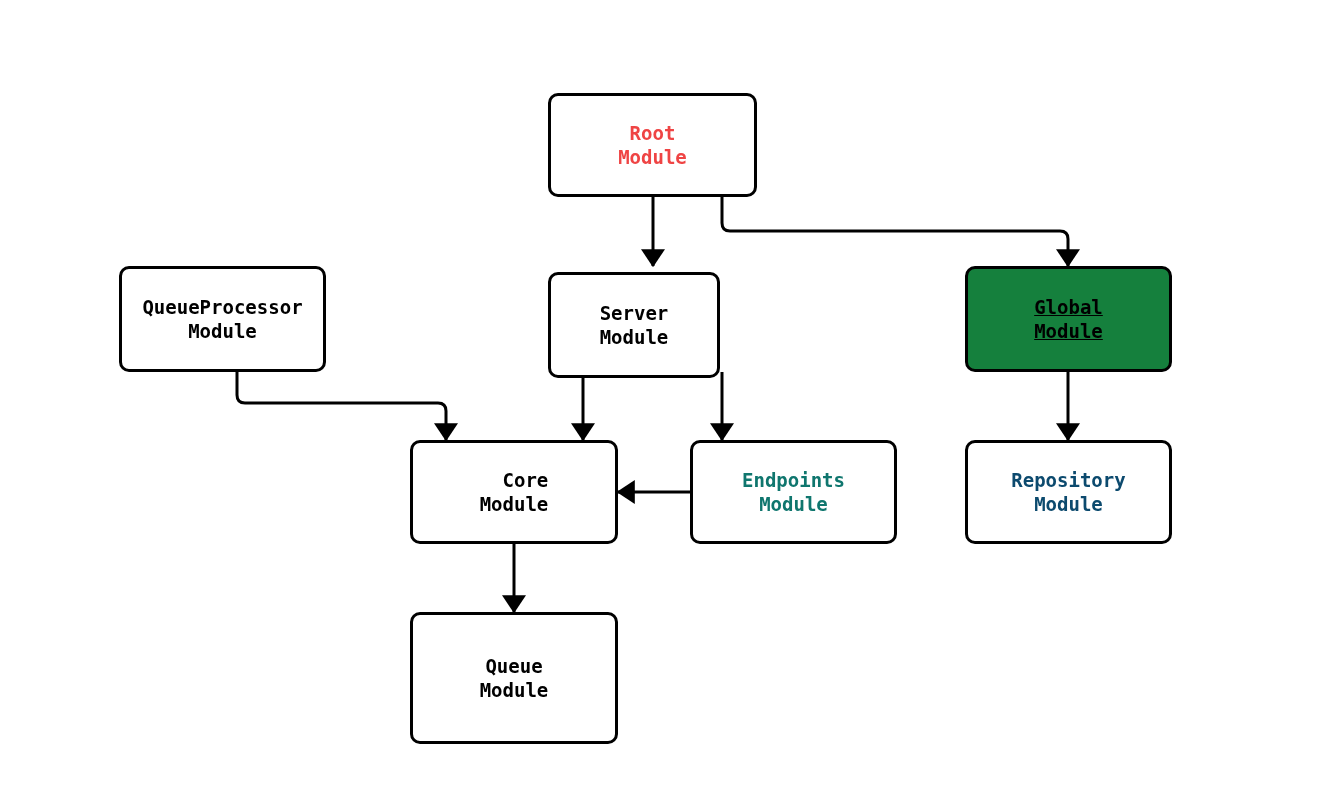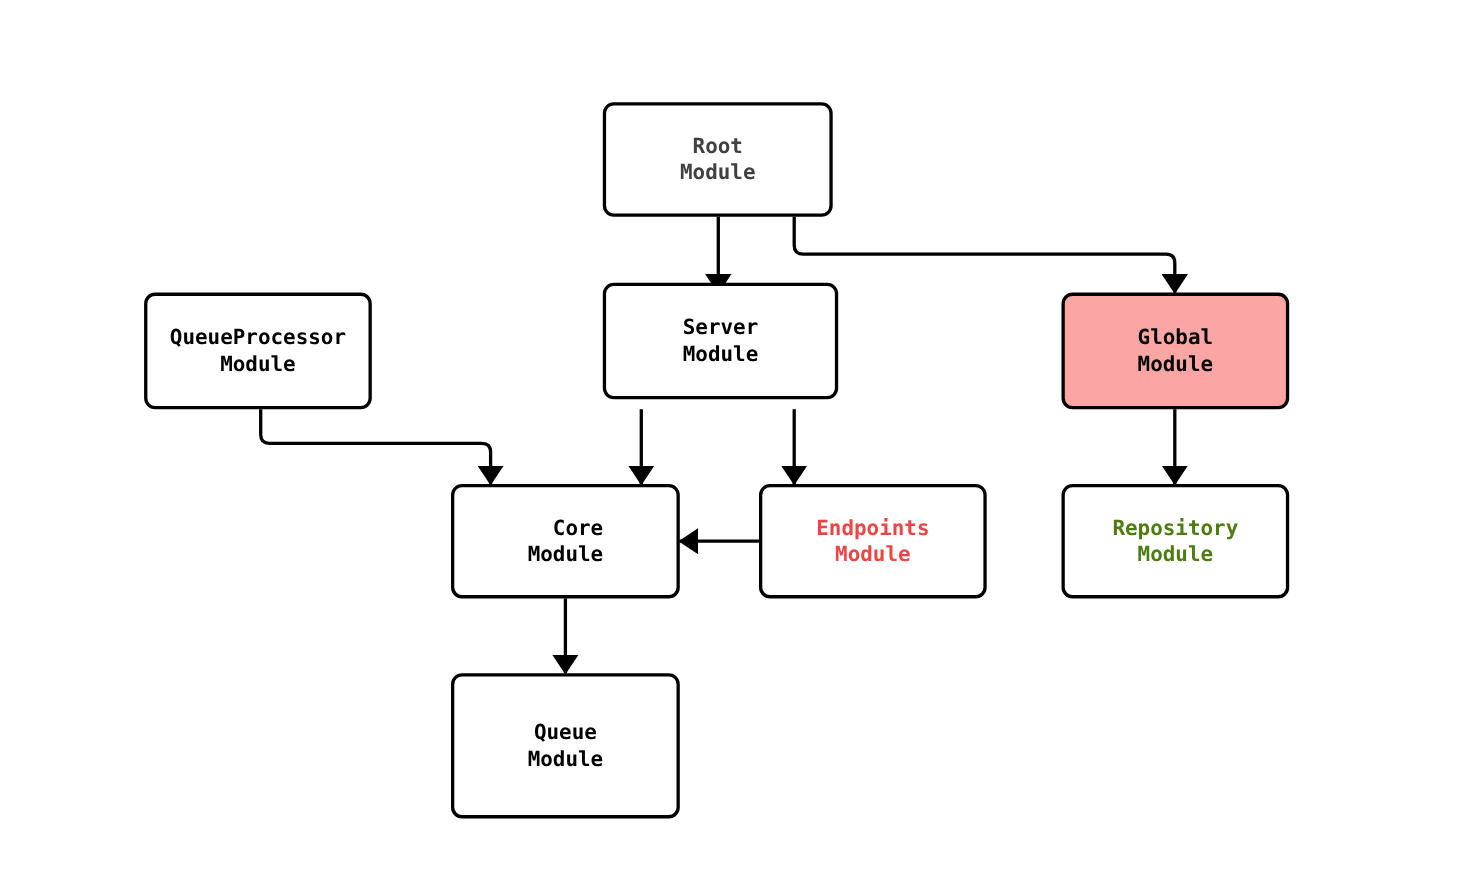--- a/index.html
+++ b/index.html
@@ -64,45 +64,45 @@
         <path d="M237,372 L237,395 Q237,403 245,403 L438,403 Q446,403 446,411 L446,440" fill="none" stroke="#000000" stroke-width="3" marker-end="url(#arrow)"></path>
         <path d="M583,372 L583,440" fill="none" stroke="#000000" stroke-width="3" marker-end="url(#arrow)"></path>
         <path d="M722,372 L722,440" fill="none" stroke="#000000" stroke-width="3" marker-end="url(#arrow)"></path>
         <path d="M1068,372 L1068,440" fill="none" stroke="#000000" stroke-width="3" marker-end="url(#arrow)"></path>
         <path d="M690,492 L618,492" fill="none" stroke="#000000" stroke-width="3" marker-end="url(#arrow)"></path>
         <path d="M514,544 L514,612" fill="none" stroke="#000000" stroke-width="3" marker-end="url(#arrow)"></path>
       </g>
   </svg>
 
   <div class="node" style="left: 548px; top: 93px; width: 209px; height: 104px; border-color: rgb(0, 0, 0); background: rgb(255, 255, 255);">
-    <span class="node-label" style="color: #404040;">Root
+    <span class="node-label" style="color: #ef4444;">Root
 Module</span>
   </div>
-  <div class="node" style="left: 131px; top: 266px; width: 207px; height: 106px; border-color: rgb(0, 0, 0); background: rgb(255, 255, 255);">
+  <div class="node" style="left: 119px; top: 266px; width: 207px; height: 106px; border-color: rgb(0, 0, 0); background: rgb(255, 255, 255);">
     <span class="node-label" style="color: rgb(0, 0, 0);">QueueProcessor
 Module</span>
   </div>
-  <div class="node" style="left: 548px; top: 257px; width: 214px; height: 106px; border-color: rgb(0, 0, 0); background: rgb(255, 255, 255);">
+  <div class="node" style="left: 548px; top: 272px; width: 172px; height: 106px; border-color: rgb(0, 0, 0); background: rgb(255, 255, 255);">
     <span class="node-label" style="color: rgb(0, 0, 0);">Server
 Module</span>
   </div>
-  <div class="node" style="left: 965px; top: 266px; width: 207px; height: 106px; border-color: rgb(0, 0, 0); background: #fca5a5;">
+  <div class="node" style="left: 965px; top: 266px; width: 207px; height: 106px; border-color: rgb(0, 0, 0); background: #15803d; text-decoration: underline;">
     <span class="node-label" style="color: rgb(0, 0, 0);">Global
 Module</span>
   </div>
   <div class="node" style="left: 410px; top: 440px; width: 208px; height: 104px; border-color: rgb(0, 0, 0); background: rgb(255, 255, 255);">
     <span class="node-label" style="color: rgb(0, 0, 0); text-align: right;">Core
 Module</span>
   </div>
   <div class="node" style="left: 690px; top: 440px; width: 207px; height: 104px; border-color: rgb(0, 0, 0); background: rgb(255, 255, 255);">
-    <span class="node-label" style="color: #ef4444;">Endpoints
+    <span class="node-label" style="color: #0f766e;">Endpoints
 Module</span>
   </div>
   <div class="node" style="left: 965px; top: 440px; width: 207px; height: 104px; border-color: rgb(0, 0, 0); background: rgb(255, 255, 255);">
-    <span class="node-label" style="color: #4d7c0f;">Repository
+    <span class="node-label" style="color: #0c4a6e;">Repository
 Module</span>
   </div>
   <div class="node" style="left: 410px; top: 612px; width: 208px; height: 132px; border-color: rgb(0, 0, 0); background: rgb(255, 255, 255);">
     <span class="node-label" style="color: rgb(0, 0, 0);">Queue
 Module</span>
   </div>
 
 </div>
 
 </body></html>

